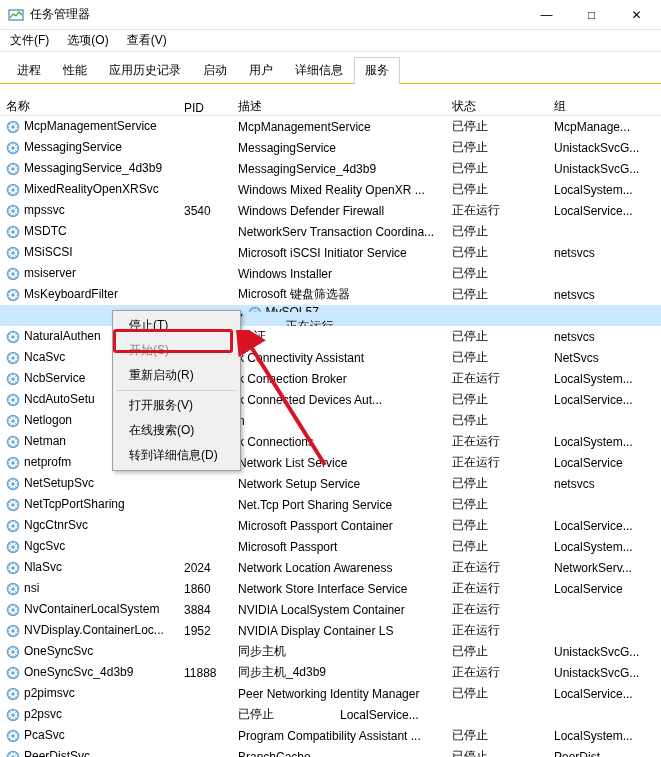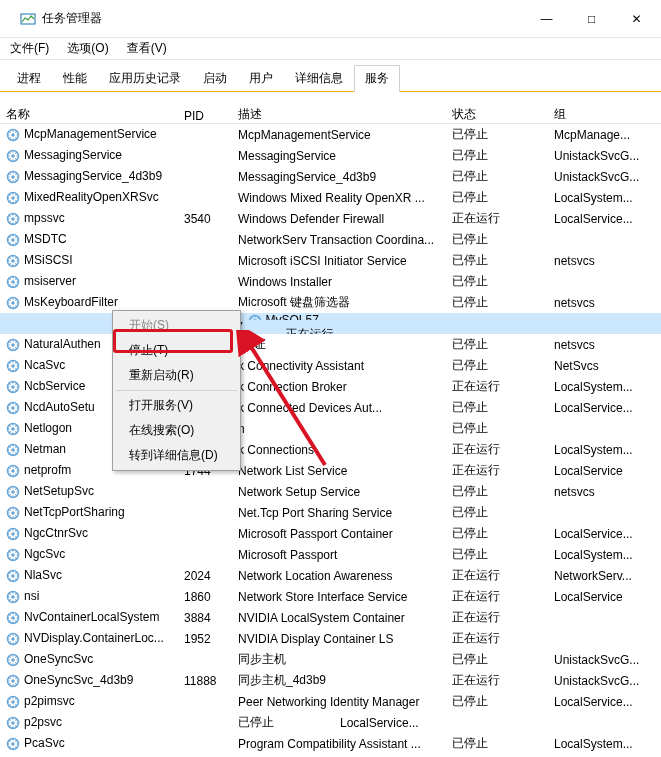--- a/index.html
+++ b/index.html
@@ -1,17 +1,17 @@
 <!DOCTYPE html>
 <html><head>
 <meta charset="utf-8">
 <style>
 * { margin: 0; padding: 0; box-sizing: border-box; }
 body { font-family: "Microsoft YaHei", "Segoe UI", sans-serif; font-size: 12px; background: #fff; color: #000; width: 661px; height: 757px; overflow: hidden; position: relative; }
-.titlebar { height: 38px; display: flex; align-items: center; padding: 0 2px 0 20px; border-bottom: 1px solid #e5e5e5; }
+.titlebar { height: 30px; display: flex; align-items: center; padding: 0 2px 0 8px; border-bottom: 1px solid #e5e5e5; }
 .titlebar-icon { width: 16px; height: 16px; margin-right: 6px; }
 .titlebar-title { flex: 1; font-size: 12px; }
 .win-buttons { display: flex; }
 .win-btn { width: 45px; height: 29px; display: flex; align-items: center; justify-content: center; color: #000; }
 .menubar { height: 22px; display: flex; align-items: center; padding: 0 6px; gap: 10px; border-bottom: 1px solid #e5e5e5; }
 .menu-item { font-size: 12px; padding: 1px 4px; }
 .tabs { display: flex; padding: 4px 6px 0 6px; border-bottom: 1px solid #eab308; background: #fff; }
 .tab { padding: 4px 10px 5px 10px; border: 1px solid transparent; border-bottom: none; font-size: 12px; position: relative; top: 1px; }
 .tab.active { border-color: #d0d0d0; background: #fff; }
 .headers { display: flex; border-bottom: 1px solid #e5e5e5; height: 24px; align-items: flex-end; margin-top: 8px; }
@@ -418,22 +418,22 @@
             <path d="M7 1.5 v2 M7 10.5 v2 M1.5 7 h2 M10.5 7 h2 M3.2 3.2 l1.4 1.4 M9.4 9.4 l1.4 1.4 M10.8 3.2 l-1.4 1.4 M4.6 9.4 l-1.4 1.4" stroke="#6aa6d6" stroke-width="1.2"></path>
           </svg></span><span>PeerDistSvc</span></div>
       <div class="cell col-pid"></div>
       <div class="cell col-desc">BranchCache</div>
       <div class="cell col-status">已停止</div>
       <div class="cell col-group">PeerDist</div>
     </div>
   </div>
 
 <div class="ctx-menu" id="ctx" style="left:112px; top:310px;">
+  <div class="ctx-item">停止(T)</div>
   <div class="ctx-item disabled">开始(S)</div>
-  <div class="ctx-item">停止(T)</div>
   <div class="ctx-item">重新启动(R)</div>
   <div class="ctx-sep"></div>
   <div class="ctx-item">打开服务(V)</div>
   <div class="ctx-item">在线搜索(O)</div>
   <div class="ctx-item">转到详细信息(D)</div>
 </div>
 
 <div class="annot-box" style="left:113px; top:329px; width:120px; height:24px;"></div>
 <svg class="annot-arrow" style="left:230px; top:330px; width:120px; height:150px;">
   <defs>

